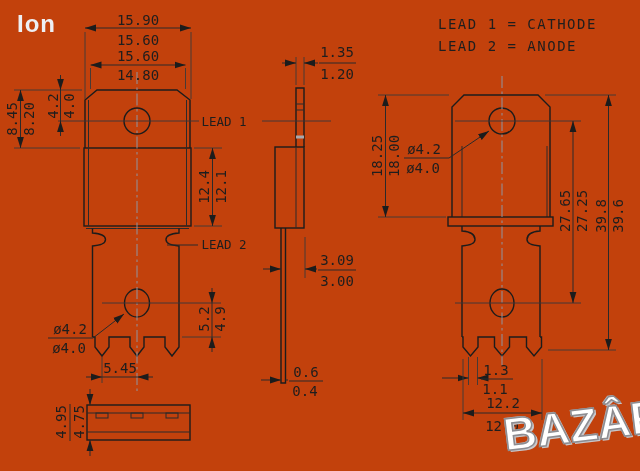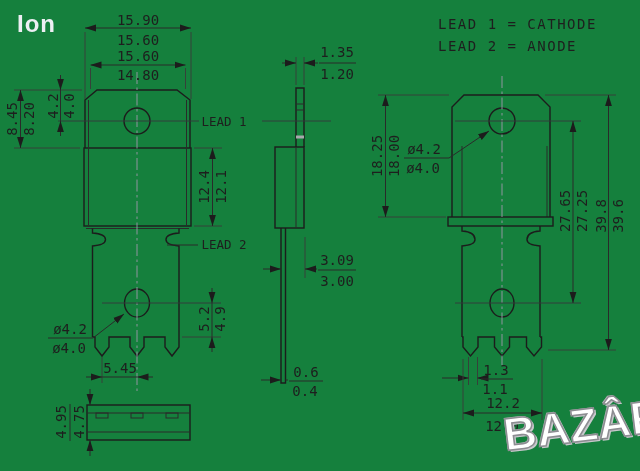--- a/index.html
+++ b/index.html
@@ -1,17 +1,17 @@
 <!DOCTYPE html>
 <html><head>
 <meta charset="utf-8">
 <title></title>
 <style>
   html,body{margin:0;padding:0;background:#ffffff;}
-  #stage{position:relative;width:640px;height:471px;background:#15803d;overflow:hidden;
+  #stage{position:relative;width:640px;height:471px;background:#c2410c;overflow:hidden;
          font-family:"DejaVu Sans Mono",monospace;}
   svg{position:absolute;left:0;top:0;}
   svg text{fill:#1e1e1e;}
   .dim{font:14px "DejaVu Sans Mono",monospace;}
   .lbl{font:12.5px "DejaVu Sans Mono",monospace;}
   .legend{font:14px "DejaVu Sans Mono",monospace;letter-spacing:1.5px;}
   .outline{stroke:#1c1c1c;stroke-width:1.4;fill:none;}
   .thin{stroke:#2a2a2a;stroke-width:1;fill:none;}
   .ext{stroke:#3a3a3a;stroke-width:0.9;fill:none;}
   .cl{stroke:#9095a0;stroke-width:1;fill:none;stroke-dasharray:12 3.5 2.5 3.5;}

